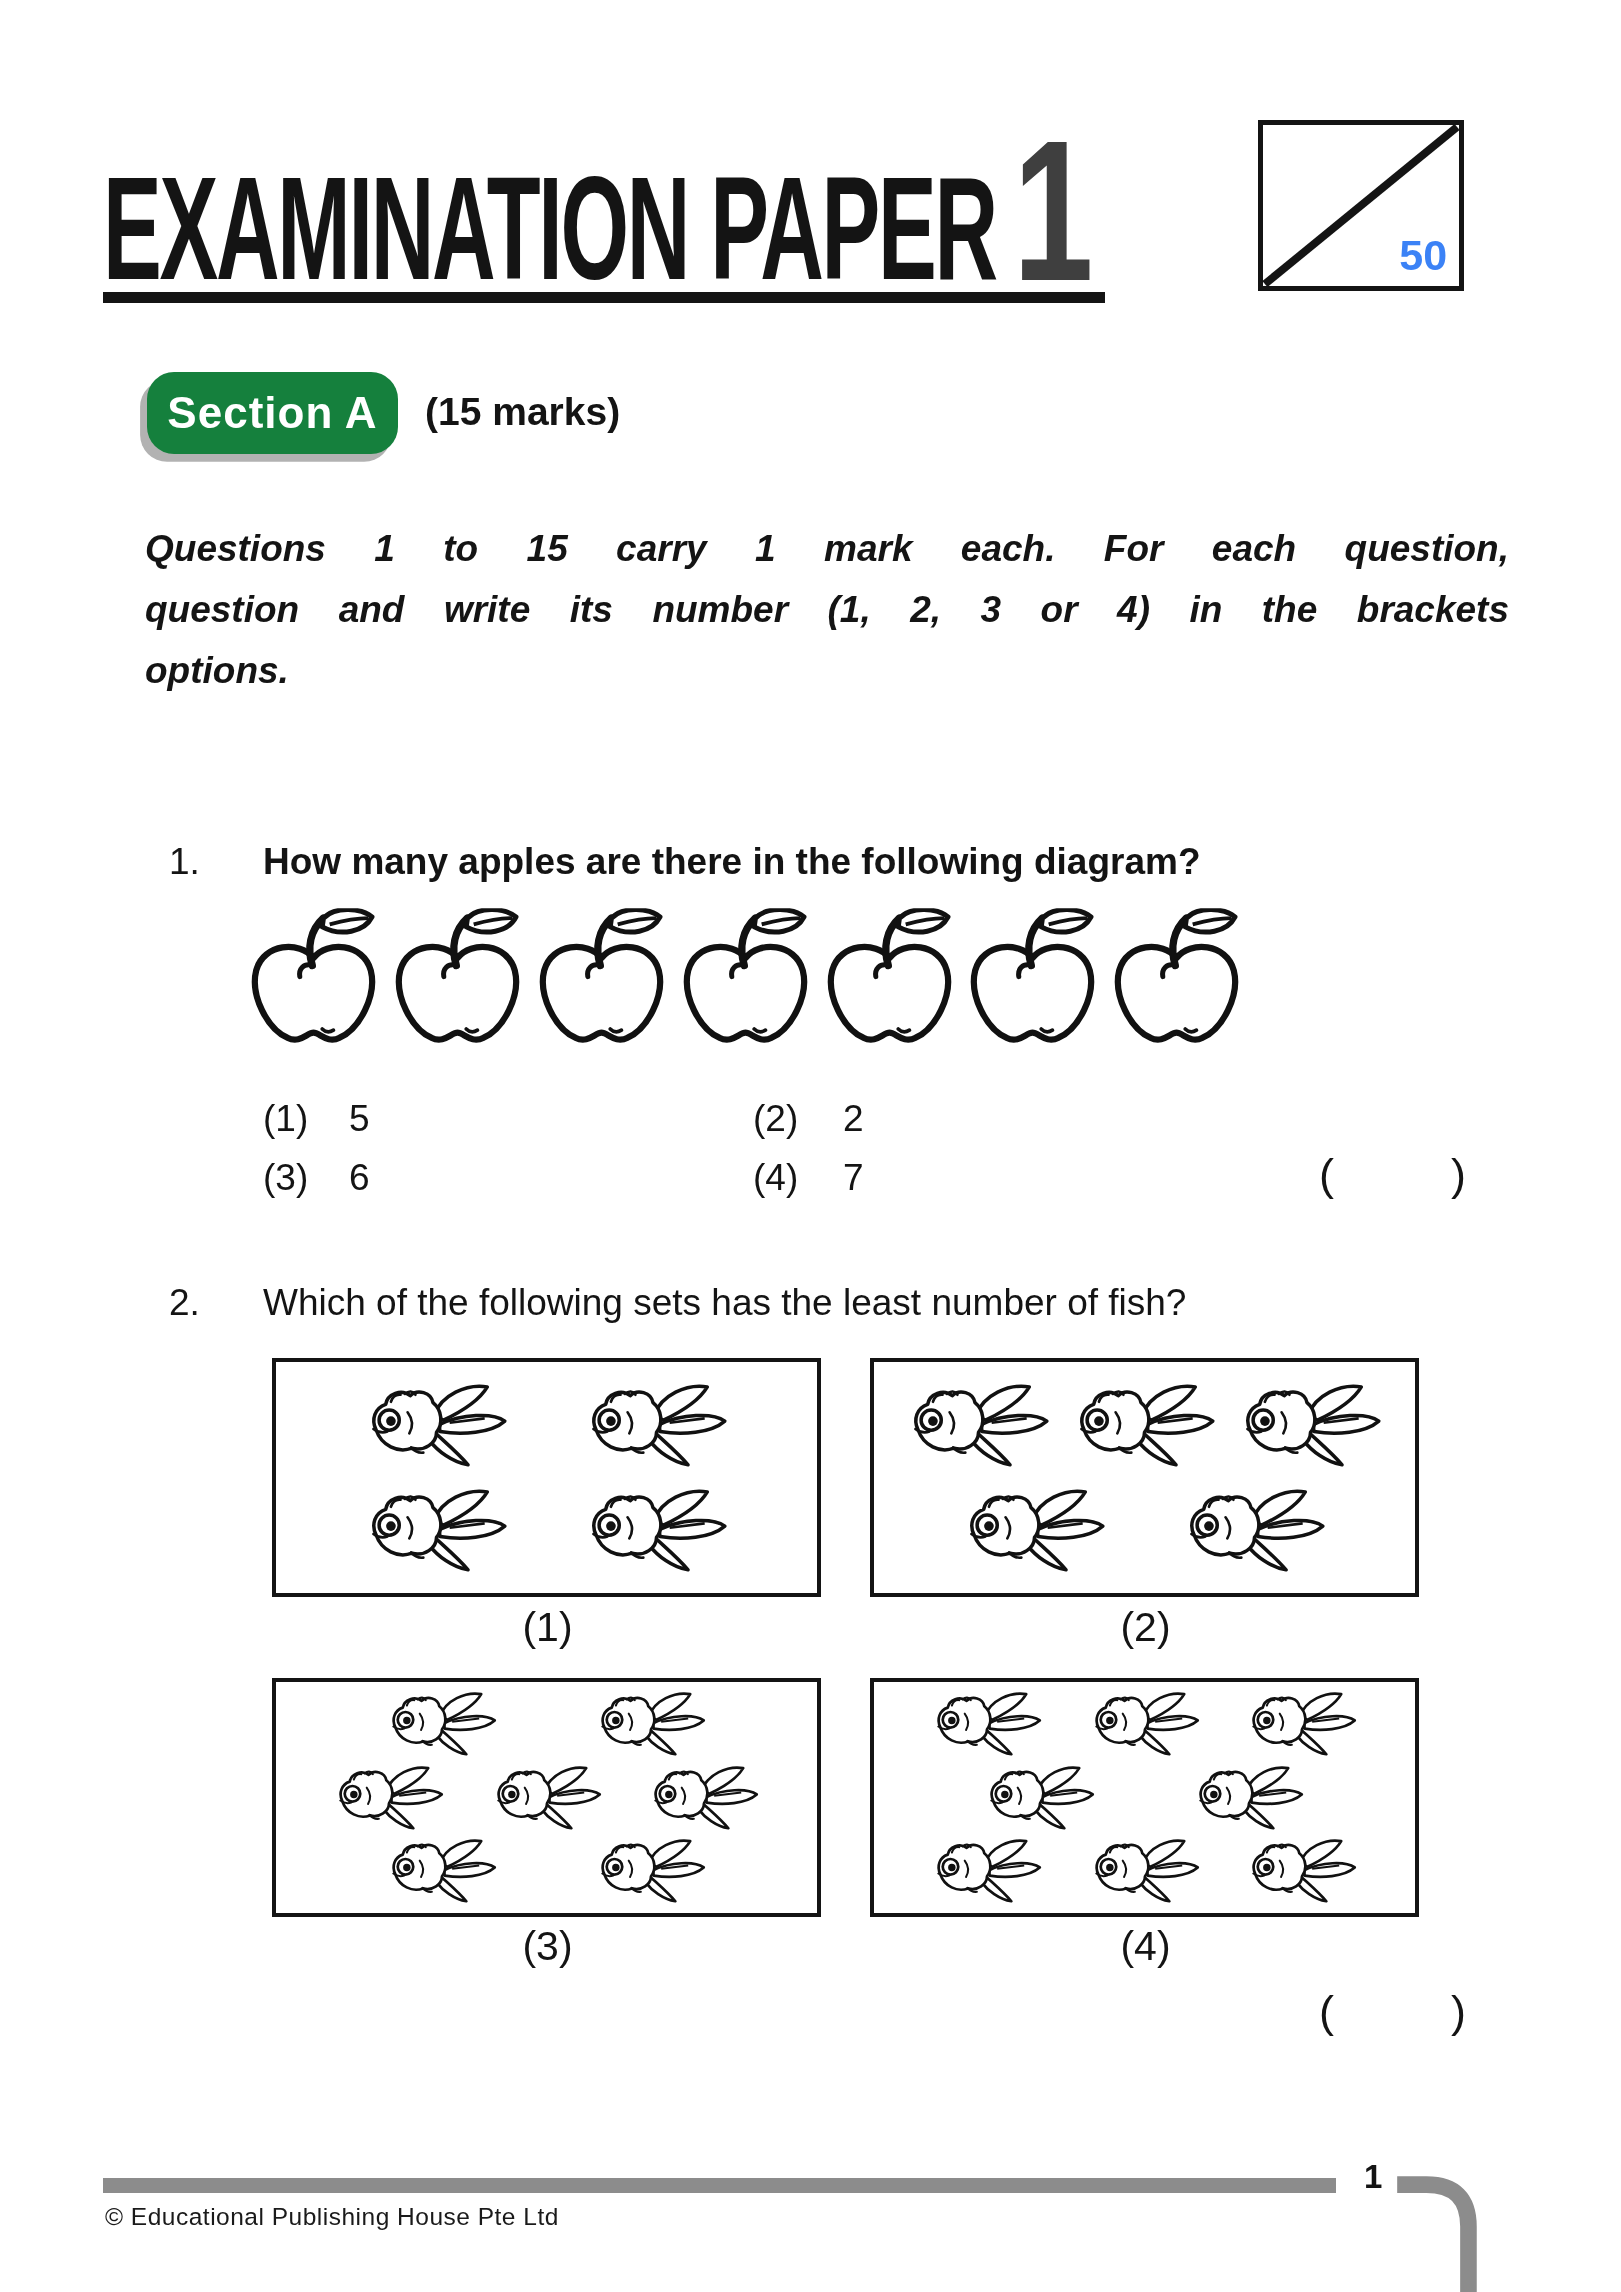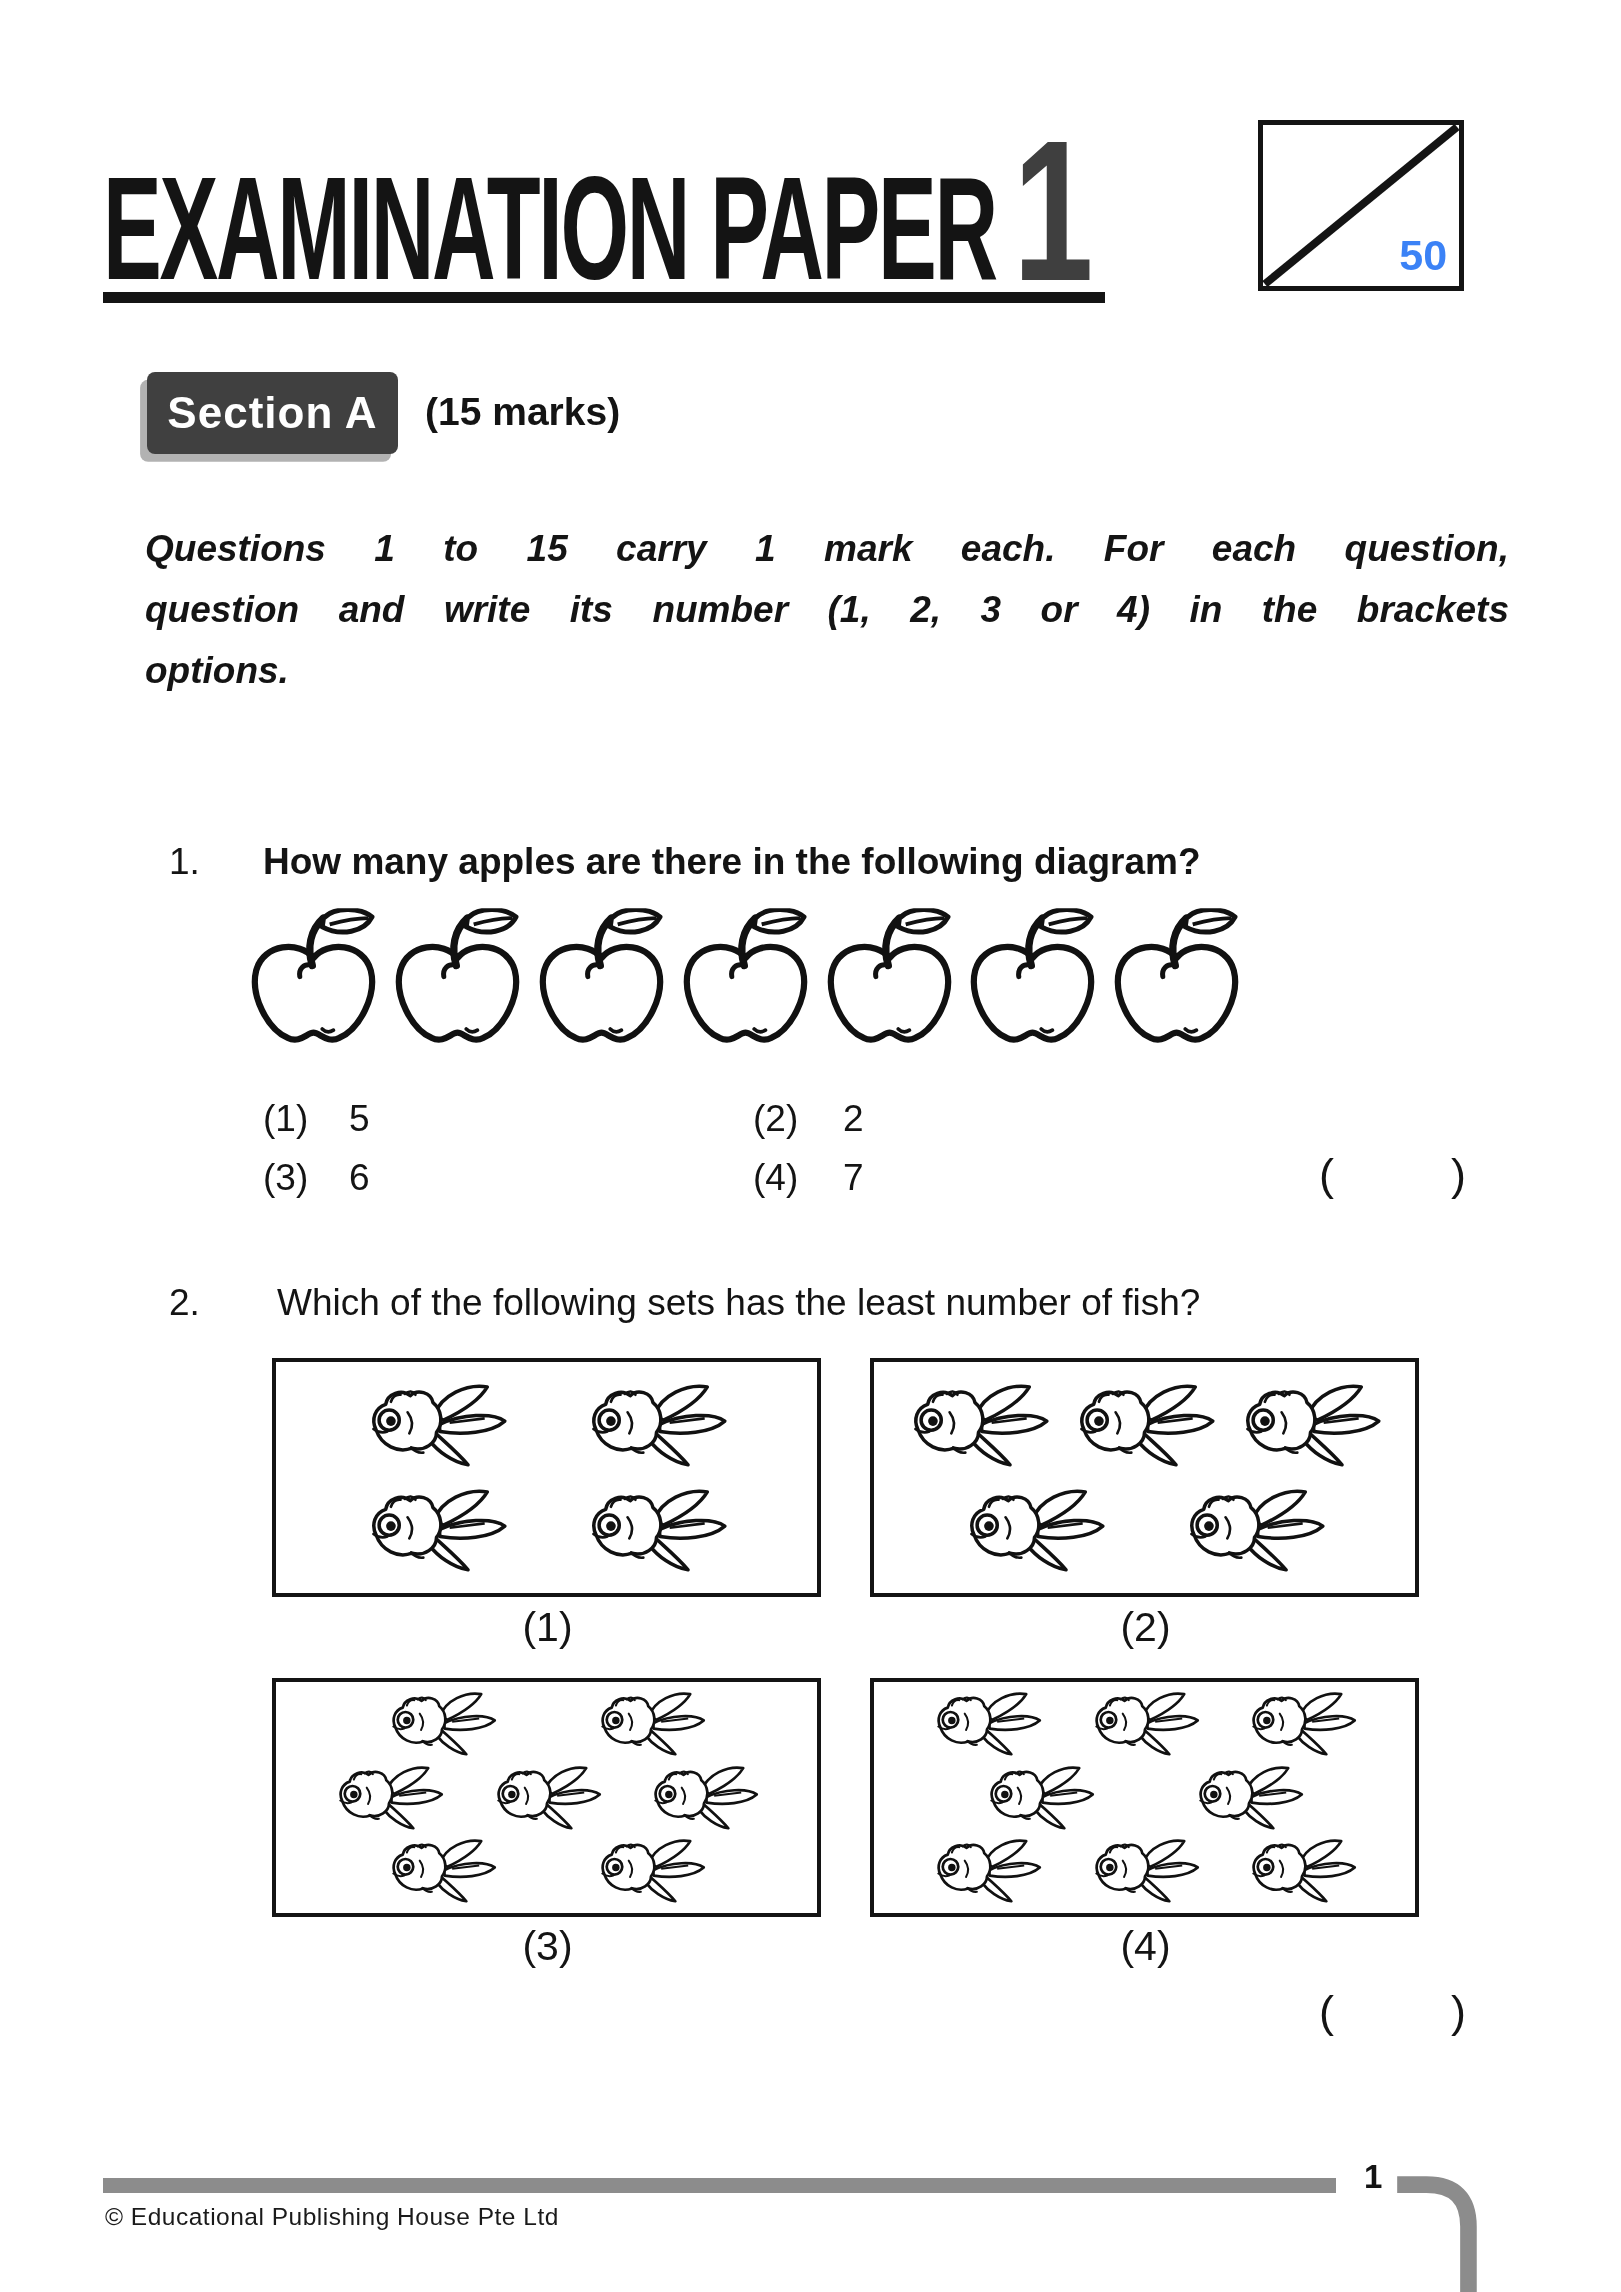--- a/index.html
+++ b/index.html
@@ -18,35 +18,35 @@
     font-size:201px;font-weight:900;line-height:1;color:#3f3f3f;
     transform:scaleX(0.72);transform-origin:left top;
   }
   .title-underline{position:absolute;left:103px;top:292px;width:1002px;height:10.8px;background:#141414;}
   .score-box{position:absolute;left:1258px;top:120px;width:196px;height:161px;border:5.9px solid #141414;}
   .score-box svg{position:absolute;left:0;top:0;width:100%;height:100%;}
   .score-total{position:absolute;right:11.8px;bottom:5.9px;font-size:43px;font-weight:800;color:#3b82f6;}
   
   .section-badge{
     position:absolute;left:147px;top:372px;width:251px;height:82px;
-    background:#404040;border-radius:8px;
+    background:#15803d;border-radius:27px;
     box-shadow:-6.9px 7.8px 0 #b2b2b2;
     display:flex;align-items:center;justify-content:center;
   }
   .section-badge span{color:#ffffff;font-size:44px;font-weight:800;letter-spacing:1px;}
   .section-marks{position:absolute;left:425px;top:390px;font-size:39px;font-weight:700;color:#141414;}
   
   .instructions{position:absolute;left:137px;top:518px;width:1364px;font-size:37px;font-weight:700;font-style:italic;color:#141414;margin-left:8px;}
   .instr-line{height:61px;line-height:61px;white-space:nowrap;}
   .instr-line.just{text-align:justify;text-align-last:justify;white-space:normal;}
   
   .q-num{position:absolute;font-size:37px;color:#141414;}
   .q-text{position:absolute;font-size:37px;color:#141414;white-space:nowrap;}
   .q1-num{left:169px;top:841px;} .q1-text{left:263px;top:841px;font-weight:bold;}
-  .q2-num{left:169px;top:1282px;} .q2-text{left:277px;top:1282px;text-align:right;}
+  .q2-num{left:169px;top:1282px;} .q2-text{left:263px;top:1282px;text-align:right;}
   .apples{position:absolute;left:245px;top:908px;display:flex;gap:6.9px;}
   .apple{width:137px;height:156px;}
   .opt{position:absolute;font-size:37px;color:#141414;}
   .o1l{left:263px;top:1098px;} .o1v{left:349px;top:1098px;}
   .o2l{left:753px;top:1098px;} .o2v{left:843px;top:1098px;}
   .o3l{left:263px;top:1157px;} .o3v{left:349px;top:1157px;}
   .o4l{left:753px;top:1157px;} .o4v{left:843px;top:1157px;}
   .answer-bracket{position:absolute;width:147px;display:flex;justify-content:space-between;font-size:45px;color:#141414;}
   .ab1{left:1319px;top:1149px;} .ab2{left:1319px;top:1986px;}
   

